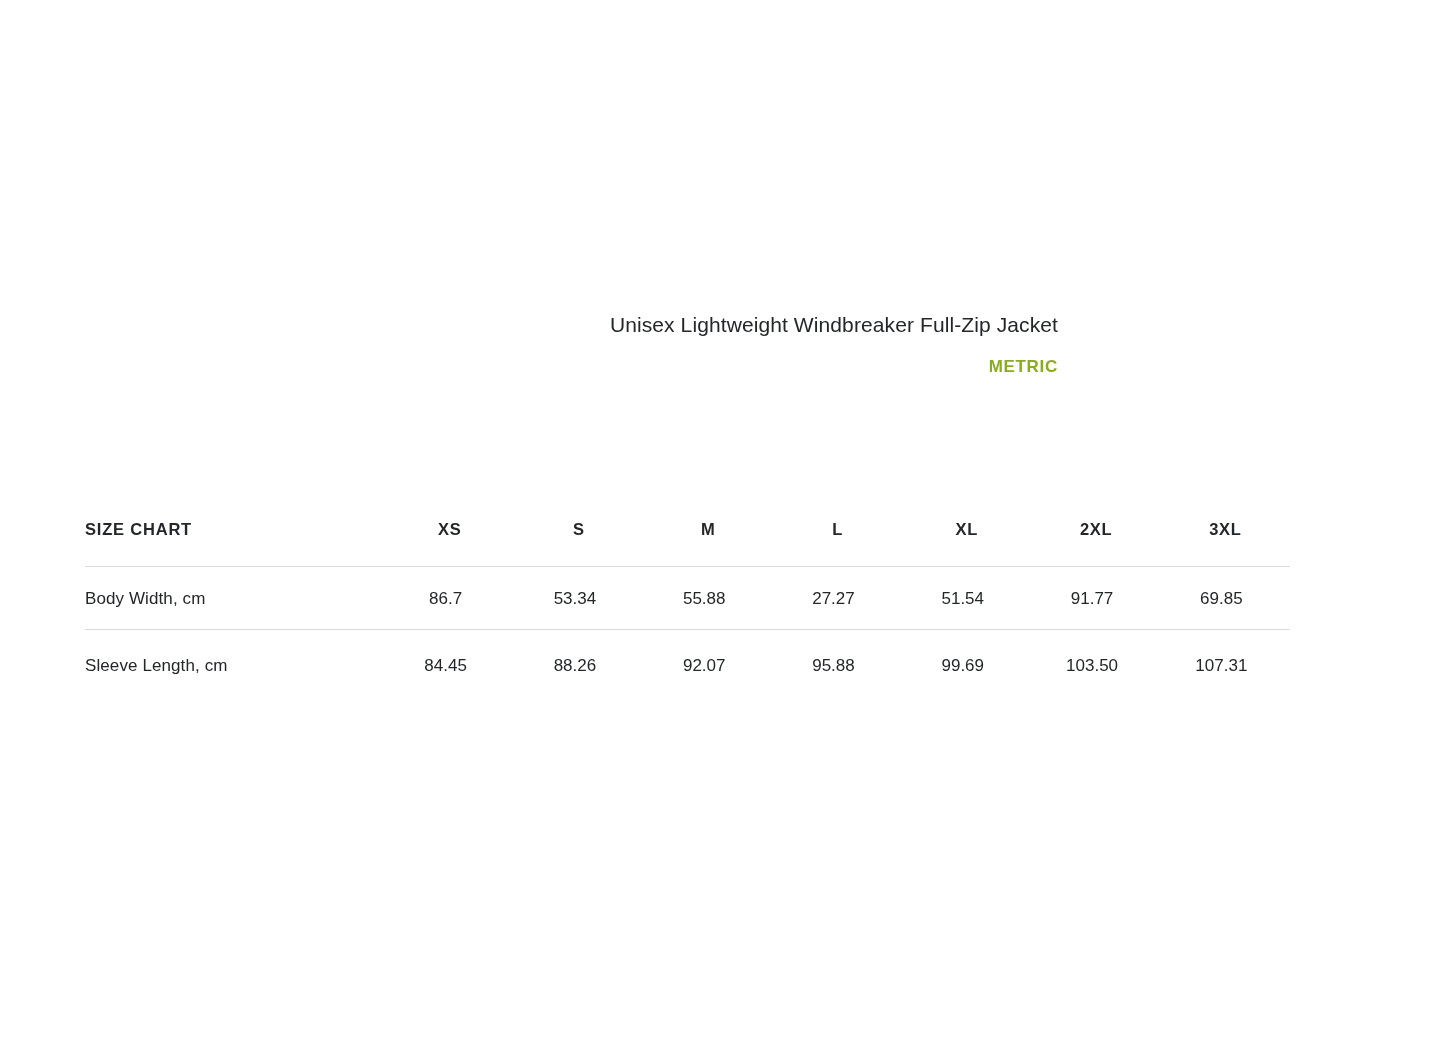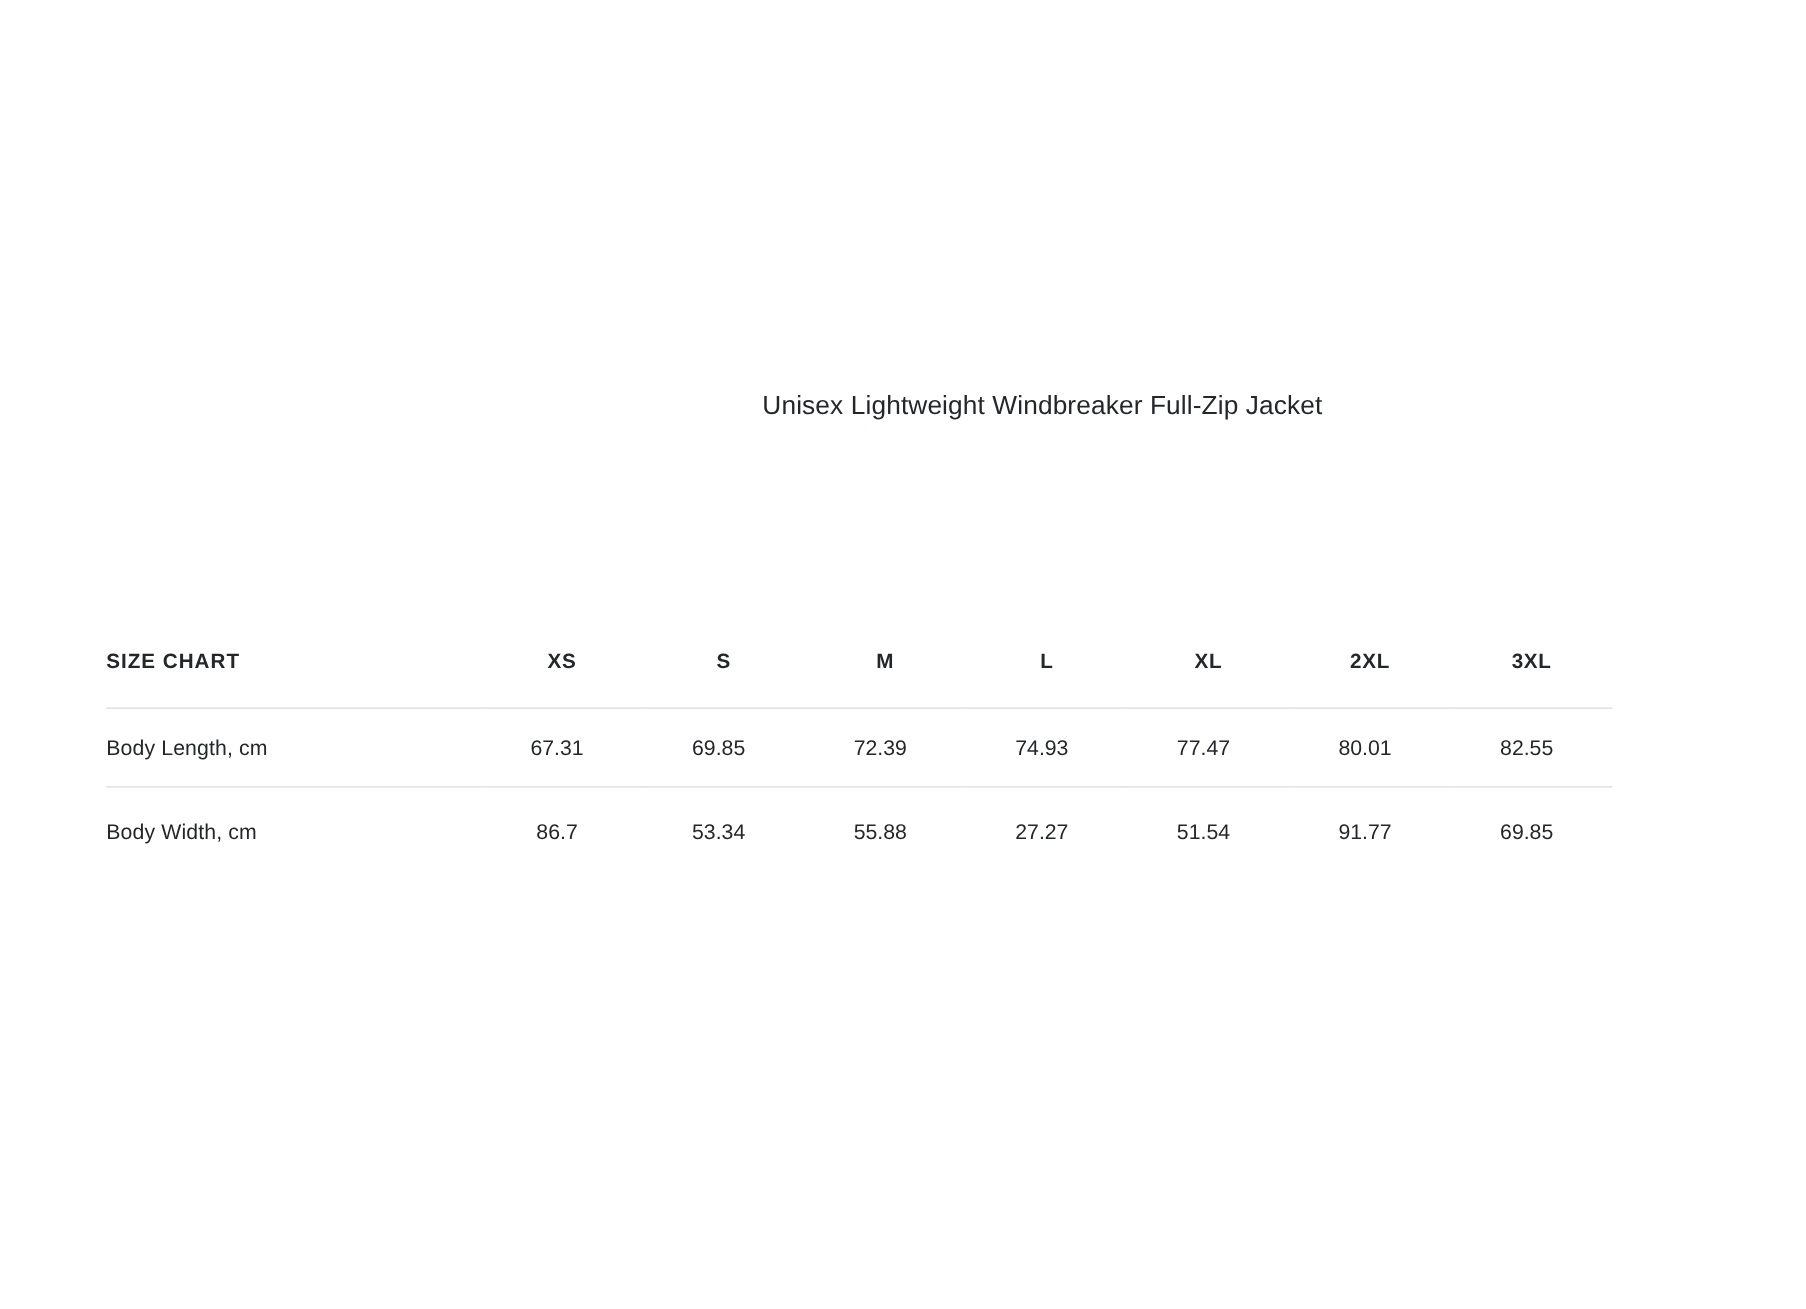--- a/index.html
+++ b/index.html
@@ -91,54 +91,55 @@
     padding-right: 8px;
   }
 </style>
 </head>
 <body>
 
 <div class="page">
 
   <div class="header-block">
     <div class="product-title">Unisex Lightweight Windbreaker Full-Zip Jacket</div>
+    <div class="unit-label" style="color: rgb(138, 172, 33);">METRIC</div>
   </div>
 
   <div class="chart-wrap">
     <table class="size-chart">
       <thead>
         <tr>
           <th class="row-head-col">SIZE CHART</th>
           <th>XS</th>
           <th>S</th>
           <th>M</th>
           <th>L</th>
           <th>XL</th>
           <th>2XL</th>
           <th>3XL</th>
         </tr>
       </thead>
       <tbody>
         <tr>
-          <td class="row-head">Body Length, cm</td>
-          <td class="val">67.31</td>
-          <td class="val">69.85</td>
-          <td class="val">72.39</td>
-          <td class="val">74.93</td>
-          <td class="val">77.47</td>
-          <td class="val">80.01</td>
-          <td class="val">82.55</td>
-        </tr>
-        <tr>
           <td class="row-head">Body Width, cm</td>
           <td class="val">86.7</td>
           <td class="val">53.34</td>
           <td class="val">55.88</td>
           <td class="val">27.27</td>
           <td class="val">51.54</td>
           <td class="val">91.77</td>
           <td class="val">69.85</td>
         </tr>
+        <tr>
+          <td class="row-head">Sleeve Length, cm</td>
+          <td class="val">84.45</td>
+          <td class="val">88.26</td>
+          <td class="val">92.07</td>
+          <td class="val">95.88</td>
+          <td class="val">99.69</td>
+          <td class="val">103.50</td>
+          <td class="val">107.31</td>
+        </tr>
       </tbody>
     </table>
   </div>
 
 </div>
 
 </body></html>

